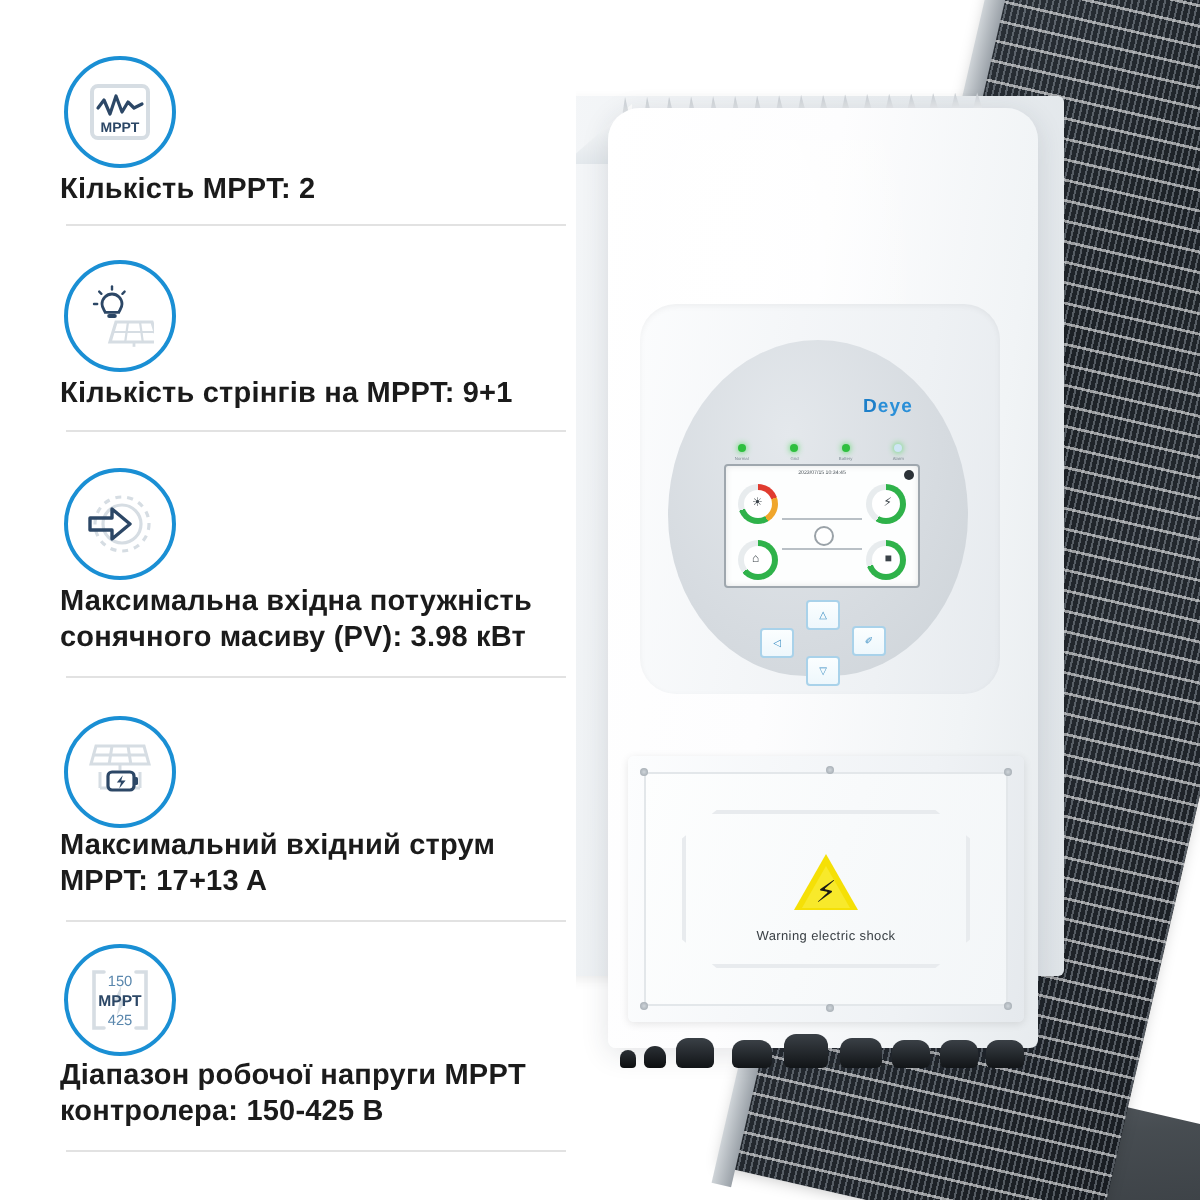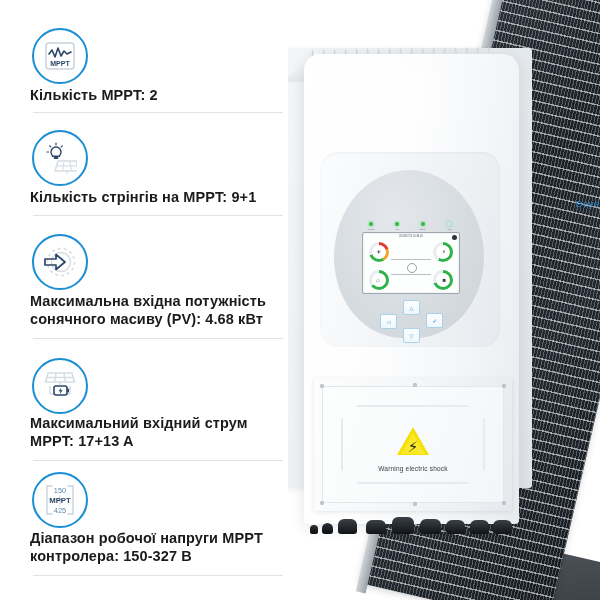--- a/index.html
+++ b/index.html
@@ -84,22 +84,22 @@
     background:linear-gradient(100deg,#fbfcfd,#eef1f4 70%,#e6eaee);
     border-radius:18px;
     box-shadow:inset 0 1px 3px rgba(0,0,0,.05);
   }
   .disc{
     position:absolute;left:46px;top:170px;width:150px;height:168px;
     background:radial-gradient(ellipse at 40% 28%,#e4e8ec,#d6dbe0 60%,#cdd3d8);
     border-radius:50% 50% 46% 46%/52% 52% 48% 48%;
   }
   .brand{
-    position:absolute;left:0;right:0;top:198px;text-align:right;
-    font-size:9.5px;font-weight:normal;letter-spacing:.6px;
+    position:absolute;left:0;right:0;top:198px;text-align:center;
+    font-size:9.5px;font-weight:bold;letter-spacing:.6px;
     color:#2a8fd8;
   }
   .brand .d{color:#1d7fc9;}
   .leds{
     position:absolute;left:72px;top:222px;width:100px;
     display:flex;justify-content:space-between;align-items:flex-start;
   }
   .led{display:flex;flex-direction:column;align-items:center;width:22px;}
   .led i{display:block;width:4px;height:4px;border-radius:50%;background:#2fbf3f;box-shadow:0 0 3px #4ad95a;}
   .led.alarm i{background:#cfe6f5;}
@@ -353,21 +353,21 @@
     </div>
 
     <div class="spec-item">
       <div class="spec-icon" style="top:234px;">
         <svg class="gi" width="36" height="34" viewBox="0 0 36 34" aria-hidden="true">
           <circle cx="19" cy="17" r="13.5" fill="none" stroke="#d6dde3" stroke-width="1.6" stroke-dasharray="3 3"></circle>
           <circle cx="19" cy="17" r="9.5" fill="none" stroke="#d6dde3" stroke-width="1.6"></circle>
           <path d="M3 14h11V9.5L23 17l-9 7.5V20H3z" fill="none" stroke="#2c4766" stroke-width="1.7" stroke-linejoin="round"></path>
         </svg>
       </div>
-      <div class="spec-label" style="top:292px;">Максимальна вхідна потужність сонячного масиву (PV): 4.68 кВт</div>
+      <div class="spec-label" style="top:292px;">Максимальна вхідна потужність сонячного масиву (PV): 3.98 кВт</div>
       <div class="spec-sep" style="top:338px;"></div>
     </div>
 
     <div class="spec-item">
       <div class="spec-icon" style="top:358px;">
         <svg class="gi" width="36" height="34" viewBox="0 0 36 34" aria-hidden="true">
           <g stroke="#d6dde3" stroke-width="1.5" fill="none">
             <path d="M6 4h24l2.5 9H3.5z"></path>
             <line x1="4.4" y1="8.5" x2="31.6" y2="8.5"></line>
             <line x1="14" y1="4" x2="12.6" y2="13"></line>
@@ -387,18 +387,18 @@
     <div class="spec-item">
       <div class="spec-icon" style="top:472px;">
         <svg class="gi" width="36" height="34" viewBox="0 0 36 34" aria-hidden="true">
           <path d="M10 3H5v28h5M26 3h5v28h-5" fill="none" stroke="#d6dde3" stroke-width="1.8" stroke-linecap="round"></path>
           <polygon points="18.6,10 14.6,18.2 17.6,18.2 16.4,25 21.2,16.4 18.2,16.4" fill="#d6dde3"></polygon>
           <text x="18" y="10" font-size="7.4" fill="#5a87ad" text-anchor="middle" font-family="Liberation Sans, sans-serif">150</text>
           <text x="18" y="20" font-size="7.8" font-weight="bold" fill="#2c4766" text-anchor="middle" font-family="Liberation Sans, sans-serif">MPPT</text>
           <text x="18" y="29.5" font-size="7.4" fill="#5a87ad" text-anchor="middle" font-family="Liberation Sans, sans-serif">425</text>
         </svg>
       </div>
-      <div class="spec-label" style="top:529px;">Діапазон робочої напруги MPPT контролера: 150-327 В</div>
+      <div class="spec-label" style="top:529px;">Діапазон робочої напруги MPPT контролера: 150-425 В</div>
       <div class="spec-sep" style="top:575px;"></div>
     </div>
 
   </div>
 </div>
 
 </body></html>

